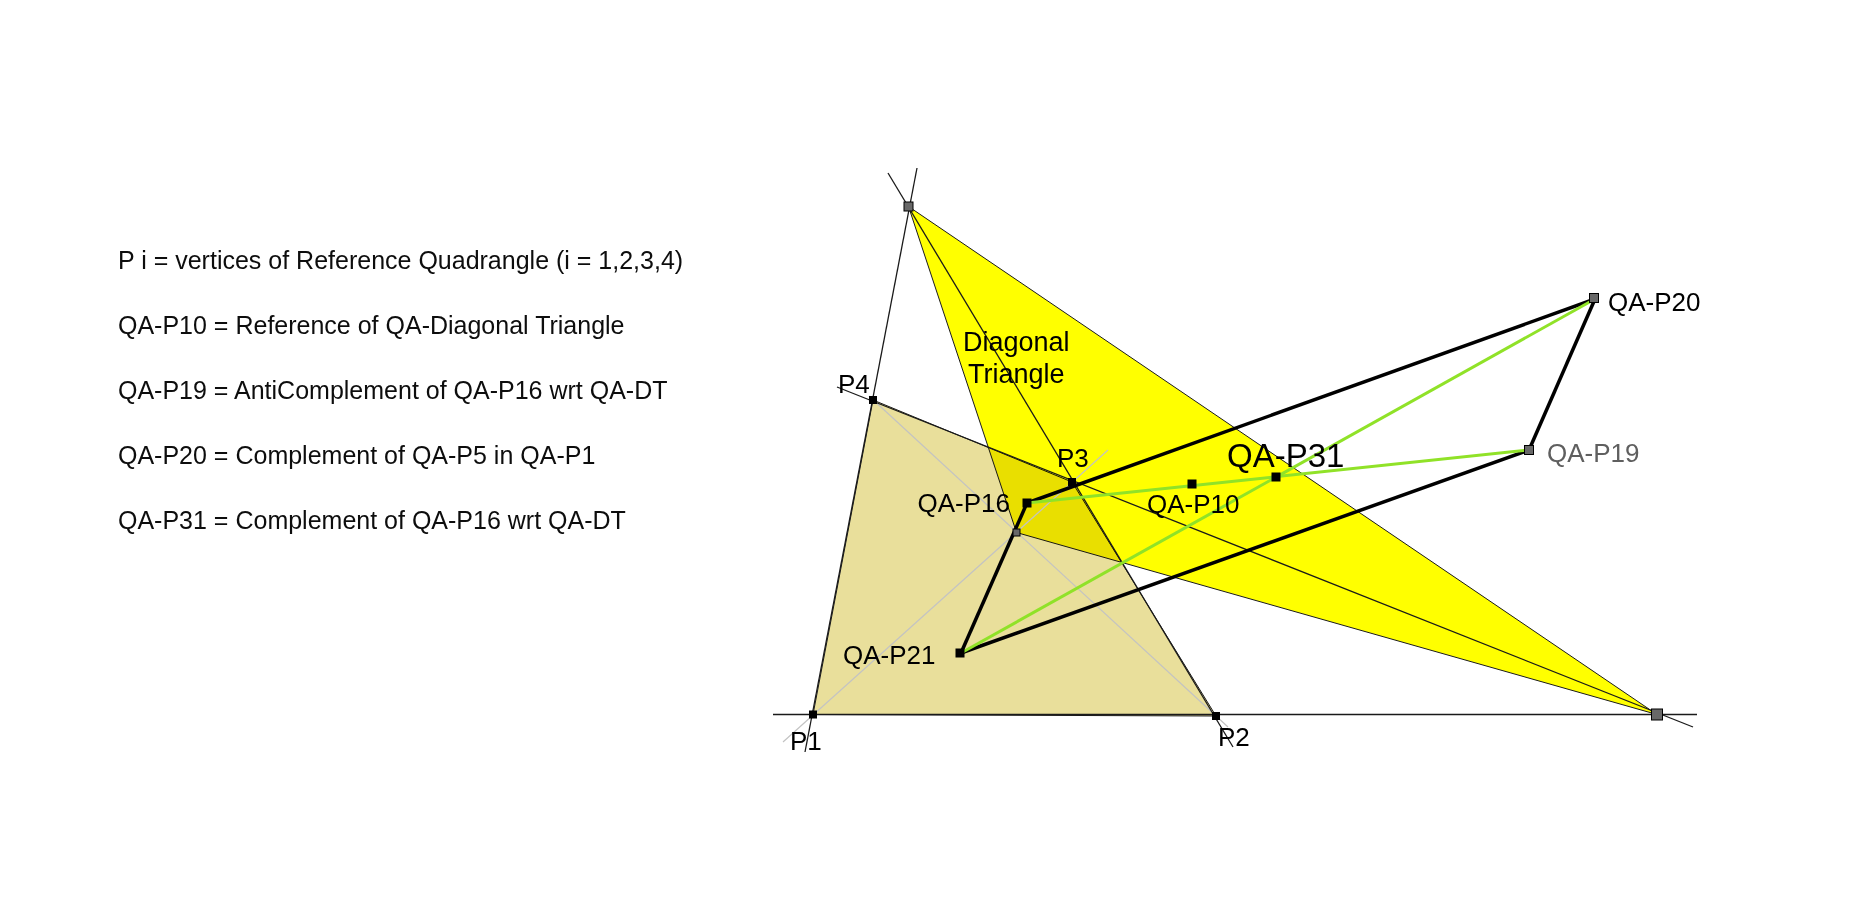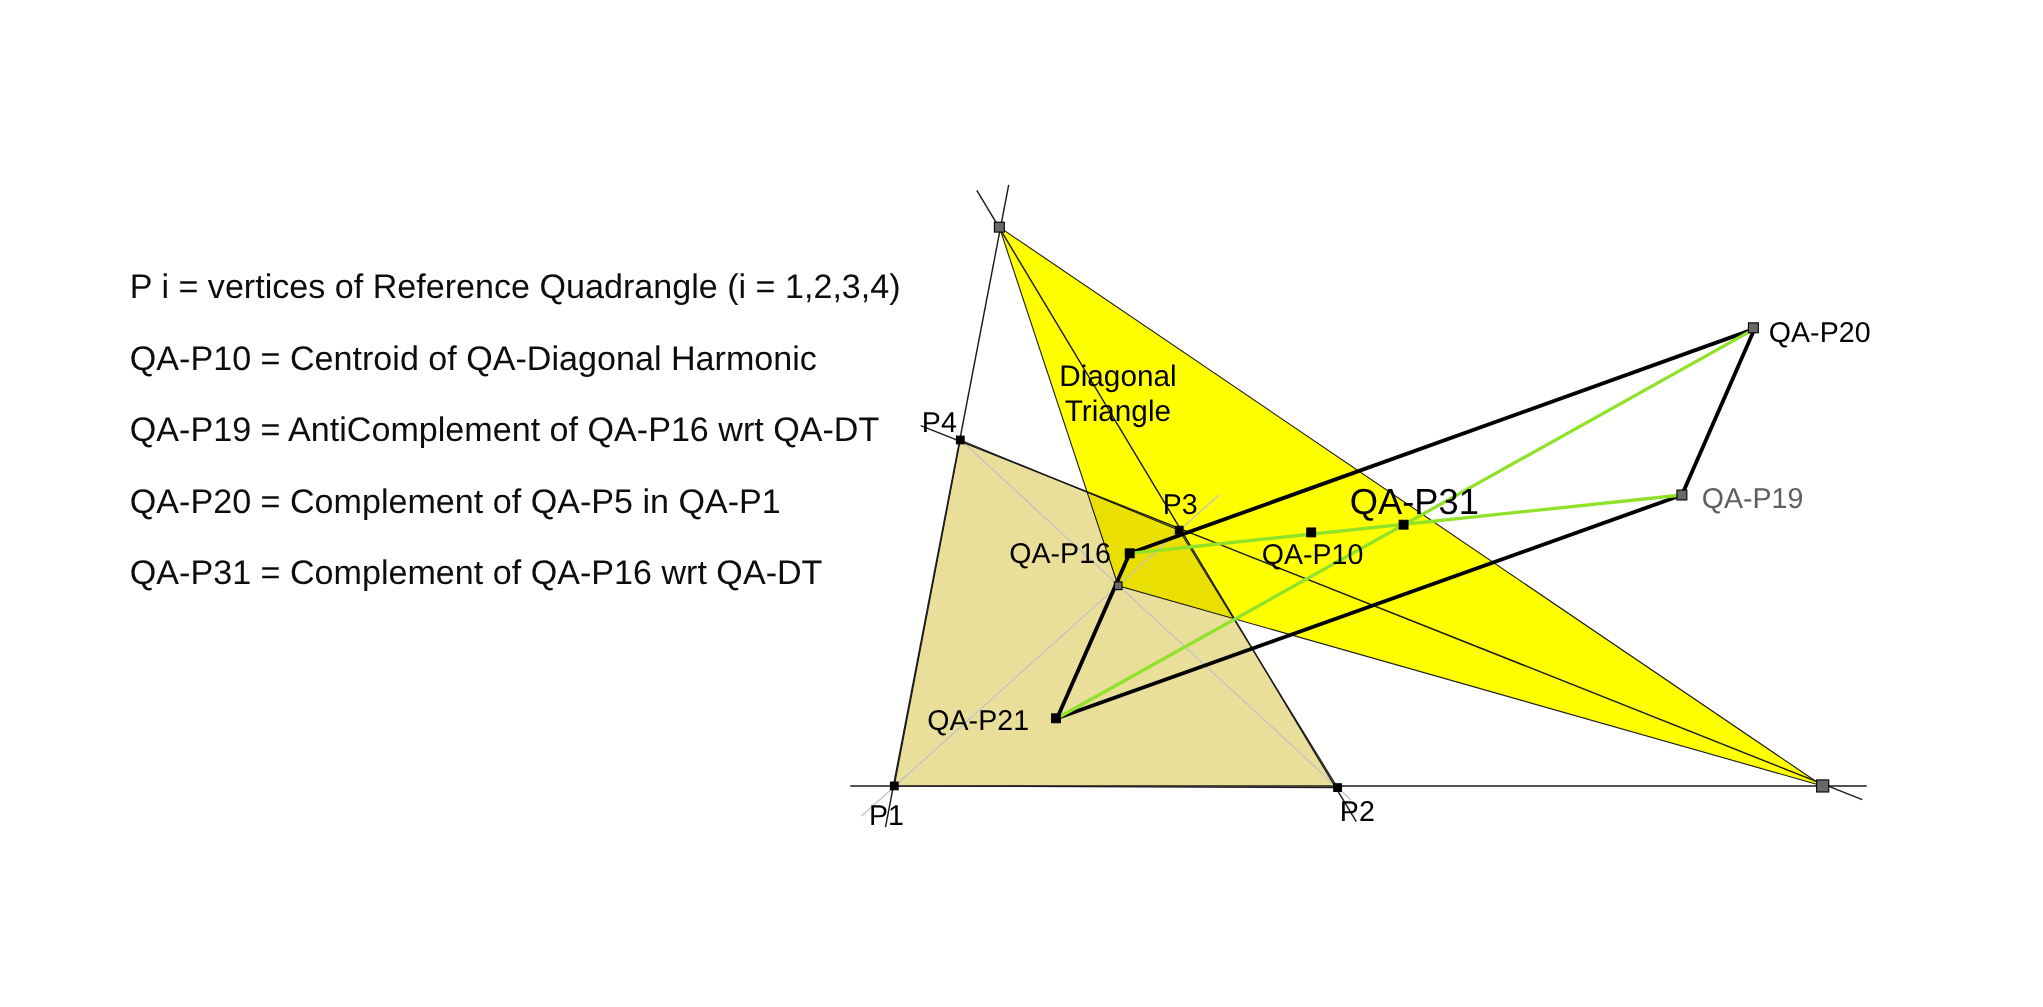--- a/index.html
+++ b/index.html
@@ -9,21 +9,21 @@
     overflow: hidden;
     font-family: "Liberation Sans", sans-serif;
   }
   .stage { position: relative; width: 1857px; height: 915px; }
   svg.figure { position: absolute; left: 0; top: 0; width: 1857px; height: 915px; }
   .legend {
     position: absolute;
     left: 118px; top: 228px;
     width: 560px;
     color: #0d0d0d;
-    font-size: 31px;
+    font-size: 25px;
     line-height: 65px;
     white-space: nowrap;
   }
   .legend p { margin: 0; padding: 0; height: 65px; }
   text { font-family: "Liberation Sans", sans-serif; }
 </style>
 </head>
 <body>
 
 <div class="stage">
@@ -64,19 +64,19 @@
       <text x="1547" y="462" fill="#5f5f5f" font-size="26" text-anchor="start">QA-P19</text>
       <rect x="1589.5" y="293.5" width="9" height="9" fill="#686868" stroke="#000000" stroke-width="1"></rect>
       <text x="1608" y="311" fill="#000000" font-size="26" text-anchor="start">QA-P20</text>
       <rect x="956" y="649" width="8" height="8" fill="#000000" stroke="#000000" stroke-width="1"></rect>
       <text x="843" y="664" fill="#000000" font-size="26" text-anchor="start">QA-P21</text>
       <text x="963" y="351" fill="#000000" font-size="27"><tspan x="963" y="351">Diagonal</tspan><tspan x="968" y="383">Triangle</tspan></text>
     </svg>
 
   <div class="legend">
     <p>P i = vertices of Reference Quadrangle (i = 1,2,3,4)</p>
-    <p>QA-P10 = Centroid of QA-Diagonal Harmonic</p>
+    <p>QA-P10 = Reference of QA-Diagonal Triangle</p>
     <p>QA-P19 = AntiComplement of QA-P16 wrt QA-DT</p>
     <p>QA-P20 = Complement of QA-P5 in QA-P1</p>
     <p>QA-P31 = Complement of QA-P16 wrt QA-DT</p>
   </div>
 
 </div>
 
 </body></html>

